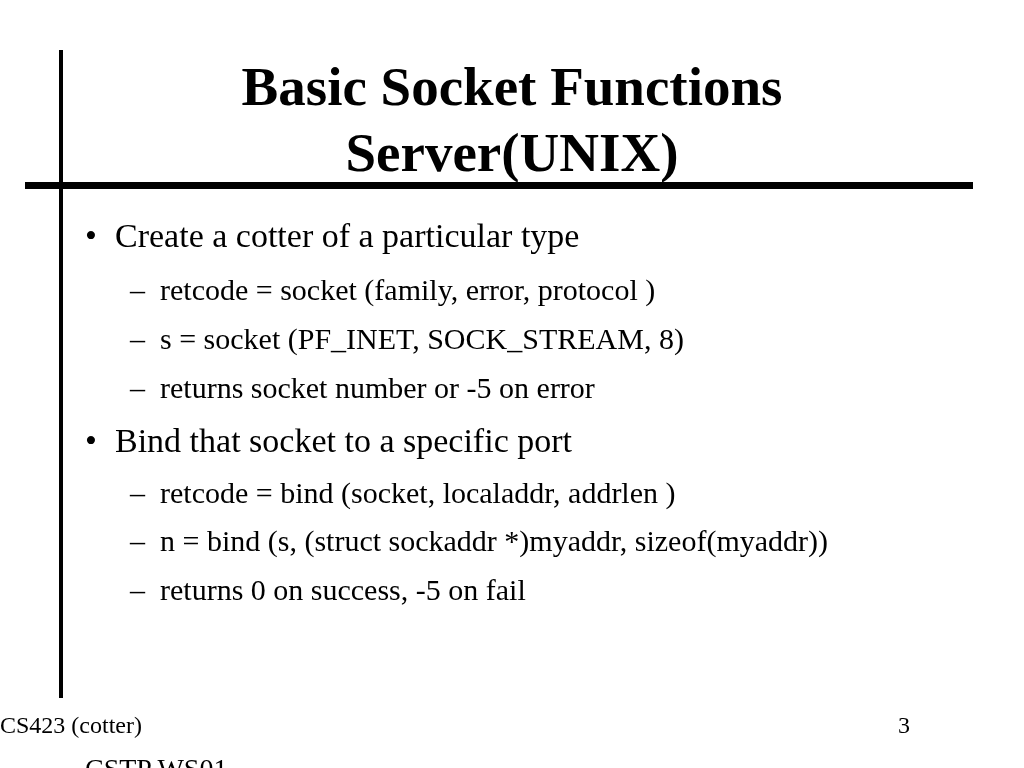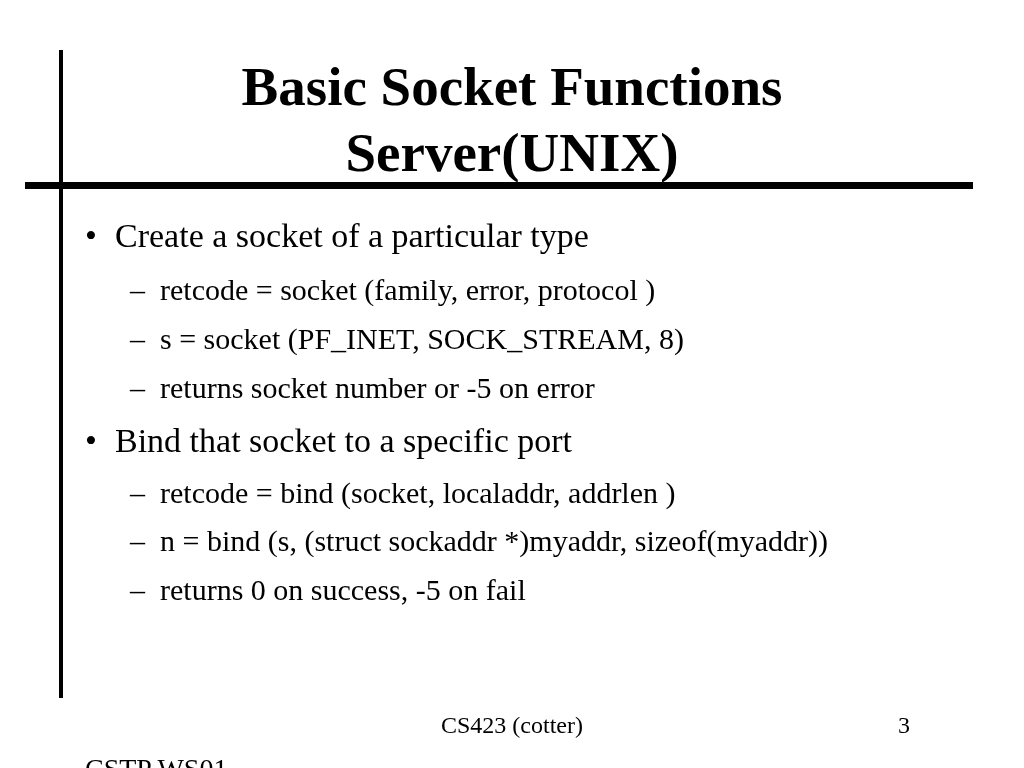--- a/index.html
+++ b/index.html
@@ -68,21 +68,21 @@
     left: 85px;
     top: 753px;
     font-size: 28px;
     text-align: center;
   }
   .footer-center {
     position: absolute;
     left: 0;
     right: 0;
     top: 712px;
-    text-align: center;
+    text-align: left;
     font-size: 24px;
   }
   .footer-page {
     position: absolute;
     right: 114px;
     top: 712px;
     font-size: 24px;
   }
 </style>
 </head>
@@ -94,21 +94,21 @@
   <div class="hline"></div>
 
   <div class="title">
     <div>Basic Socket Functions</div>
     <div>Server(UNIX)</div>
   </div>
 
   <div class="content">
     <div class="row l1 mb6">
       <span class="marker">•</span>
-      <span>Create a socket of a particular type</span>
+      <span>Create a cotter of a particular type</span>
     </div>
     <div class="row l2 mb1">
       <span class="marker">–</span>
       <span>retcode = socket (family, error, protocol )</span>
     </div>
     <div class="row l2 mb1">
       <span class="marker">–</span>
       <span>s = socket (PF_INET, SOCK_STREAM, 8)</span>
     </div>
     <div class="row l2 mb5">

